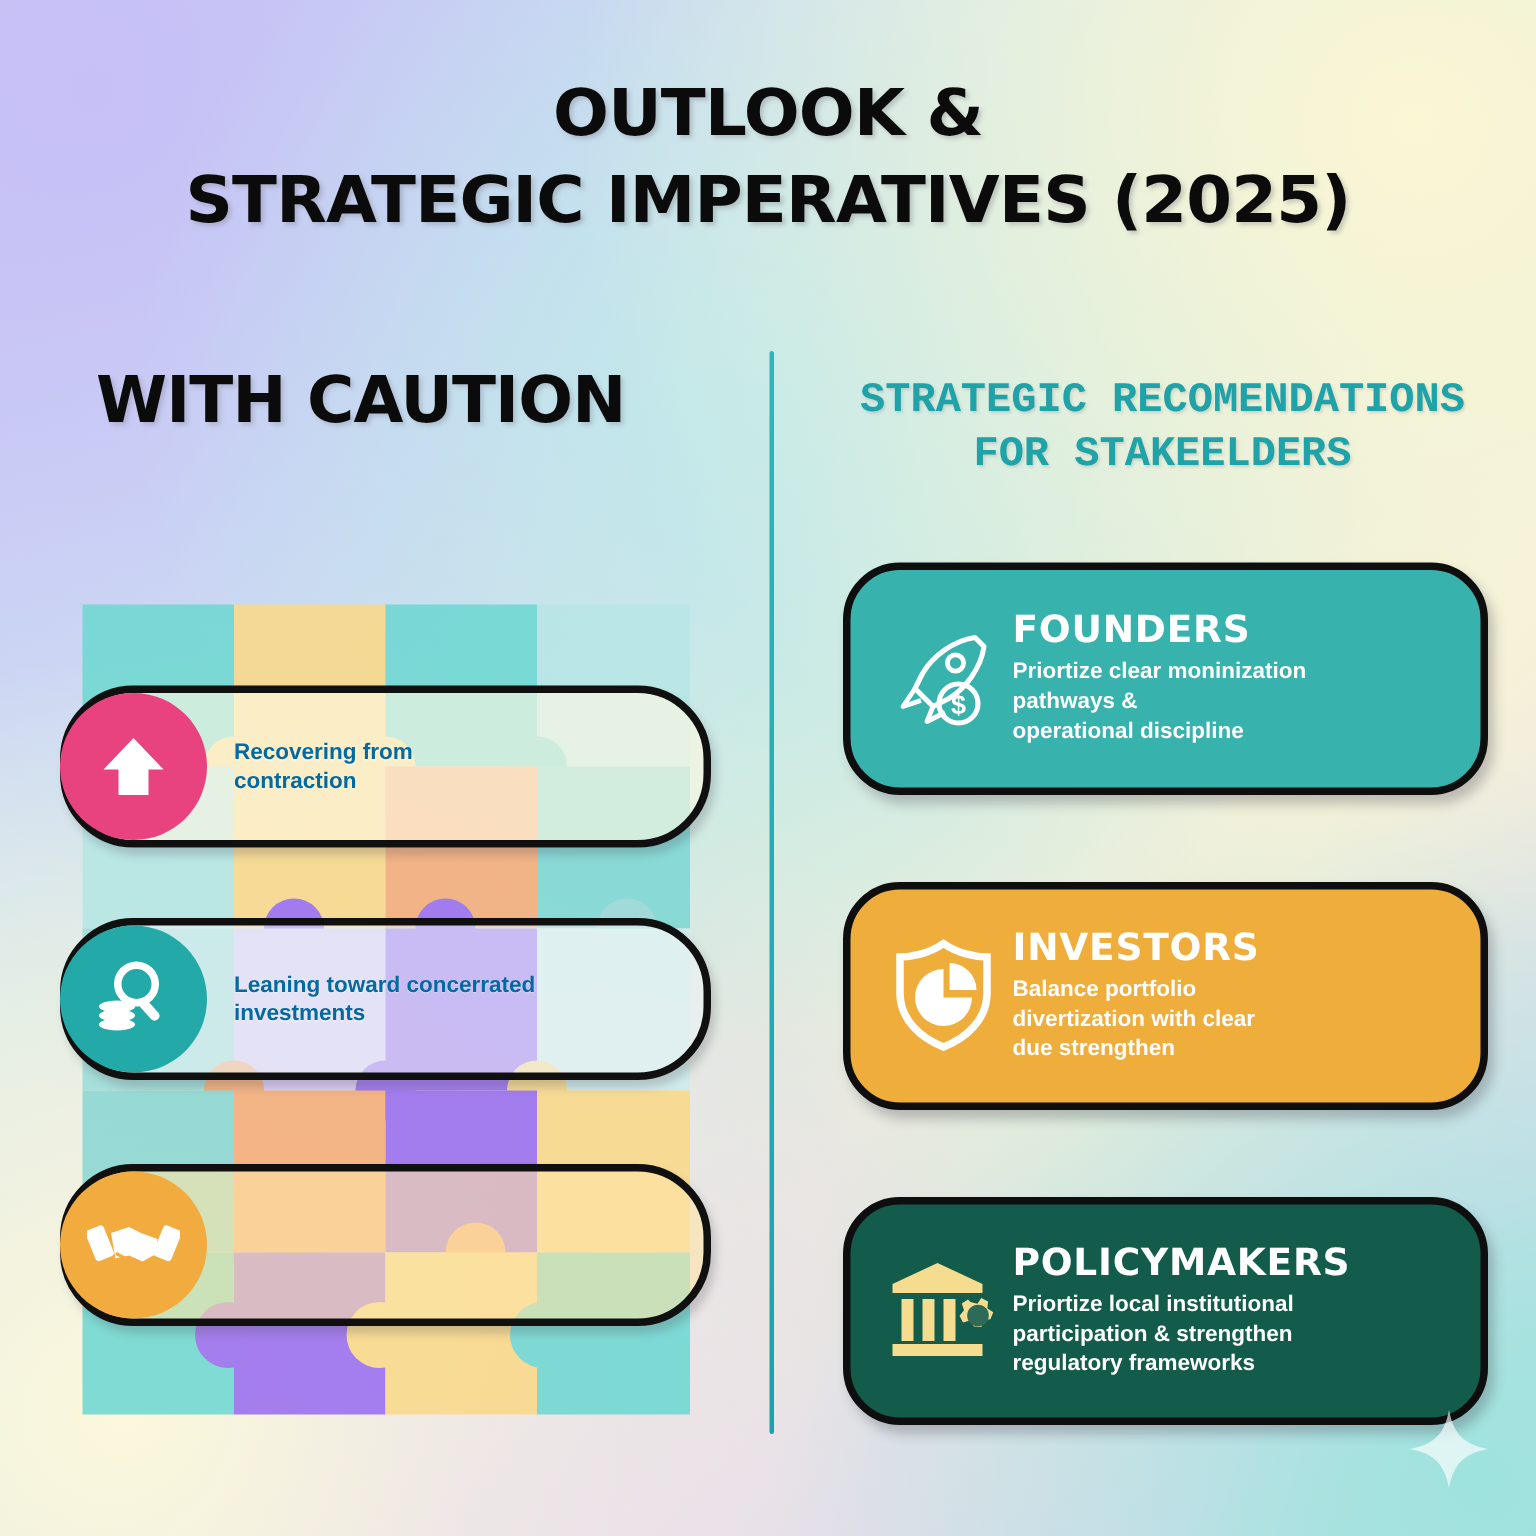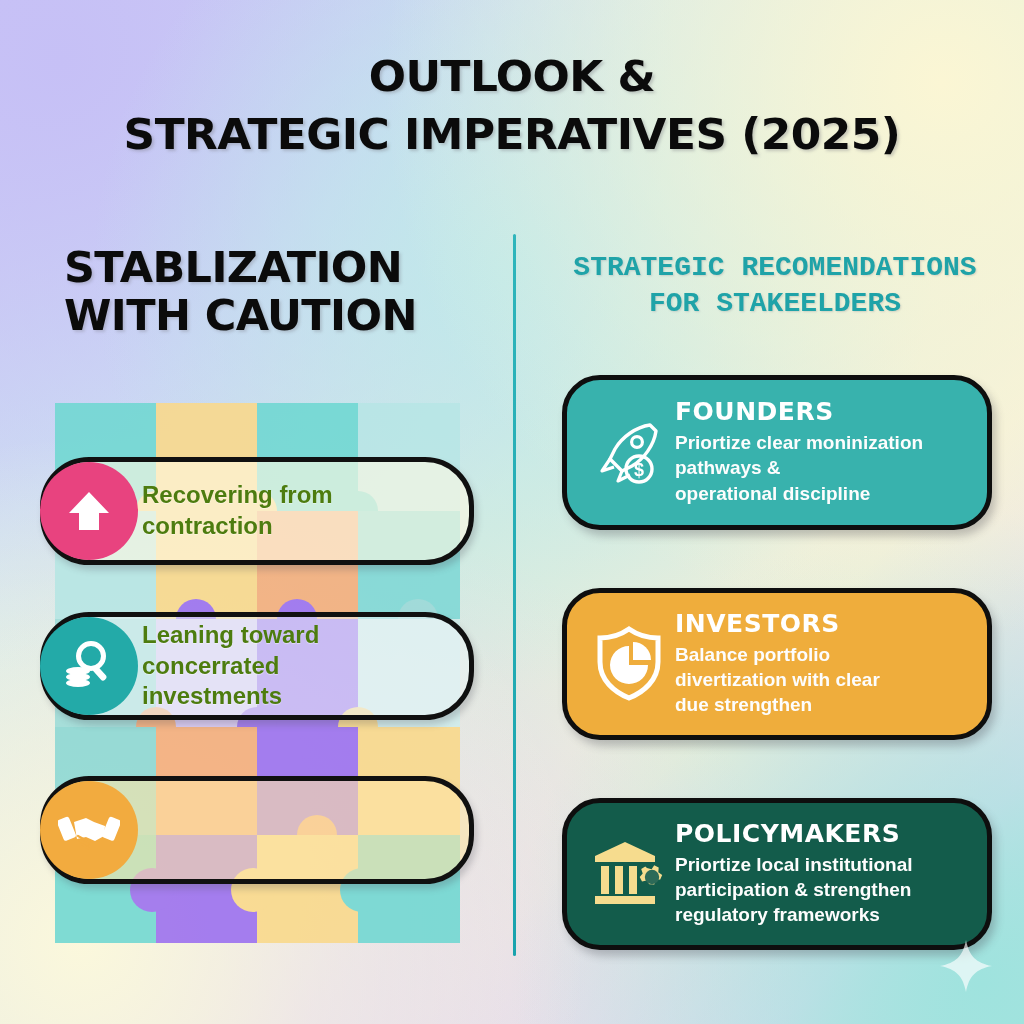--- a/index.html
+++ b/index.html
@@ -53,22 +53,22 @@
   .pz{position:absolute;}
   .knob{position:absolute;border-radius:50%;}
   
   .lcard{
     position:absolute;left:40px;width:424px;height:98px;
     border:5px solid #101010;border-radius:49px;
     display:flex;align-items:center;
     box-shadow:3px 5px 6px rgba(80,80,90,.25);
   }
   .lcard .txt{
-    font-size:24px;font-weight:700;line-height:1.28;color:#4d7c0f;
-    margin-left:4px;padding-right:18px;
+    font-size:15px;font-weight:700;line-height:1.28;color:#0369a1;
+    margin-left:18px;padding-right:18px;
     text-shadow:0 1px 1px rgba(255,255,255,.45);
   }
   .lcirc{
     width:98px;height:98px;min-width:98px;border-radius:50%;
     margin-left:-5px;margin-top:-5px;margin-bottom:-5px;
     display:flex;align-items:center;justify-content:center;
   }
   
   .rcard{
     position:absolute;left:562px;width:430px;
@@ -77,21 +77,21 @@
     display:flex;align-items:center;padding:14px 18px 16px 16px;
     box-sizing:border-box;color:#fff;
   }
   .rcard .ricon{width:92px;min-width:92px;display:flex;align-items:center;justify-content:center;}
   .rcard .rbody{flex:1;}
   .rcard .rtitle{
     font-size:25px;font-weight:900;letter-spacing:.5px;text-transform:uppercase;
     margin-bottom:4px;color:#ffffff;
     font-family:"DejaVu Sans", sans-serif;
   }
-  .rcard .rdesc{font-size:19px;font-weight:700;line-height:1.33;color:#fdfdfd;}
+  .rcard .rdesc{font-size:15px;font-weight:700;line-height:1.33;color:#fdfdfd;}
   #sparkle{position:absolute;left:938px;top:938px;width:56px;height:56px;opacity:.9;}
 </style>
 </head>
 <body>
 
 <div id="bg"></div>
 
 <div id="puzzle">
 
   <div class="pz" style="left:0px;top:0px;width:101px;height:108px;background:#6fd8d2;"></div>
@@ -136,21 +136,20 @@
 </div>
 
 <div class="title">
   <span>OUTLOOK &amp;</span>
   <span class="l2">STRATEGIC IMPERATIVES (2025)</span>
 </div>
 
 <div id="divider"></div>
 
 <div class="left-head">
-  <div>STABLIZATION</div>
   <div>WITH CAUTION</div>
 </div>
 
 <div class="right-head">
   <div>STRATEGIC RECOMENDATIONS</div>
   <div>FOR STAKEELDERS</div>
 </div>
 
 <div class="lcard" style="top:457px;background:rgba(255,248,226,0.62);">
   <div class="lcirc" style="background:#e8437f;">

